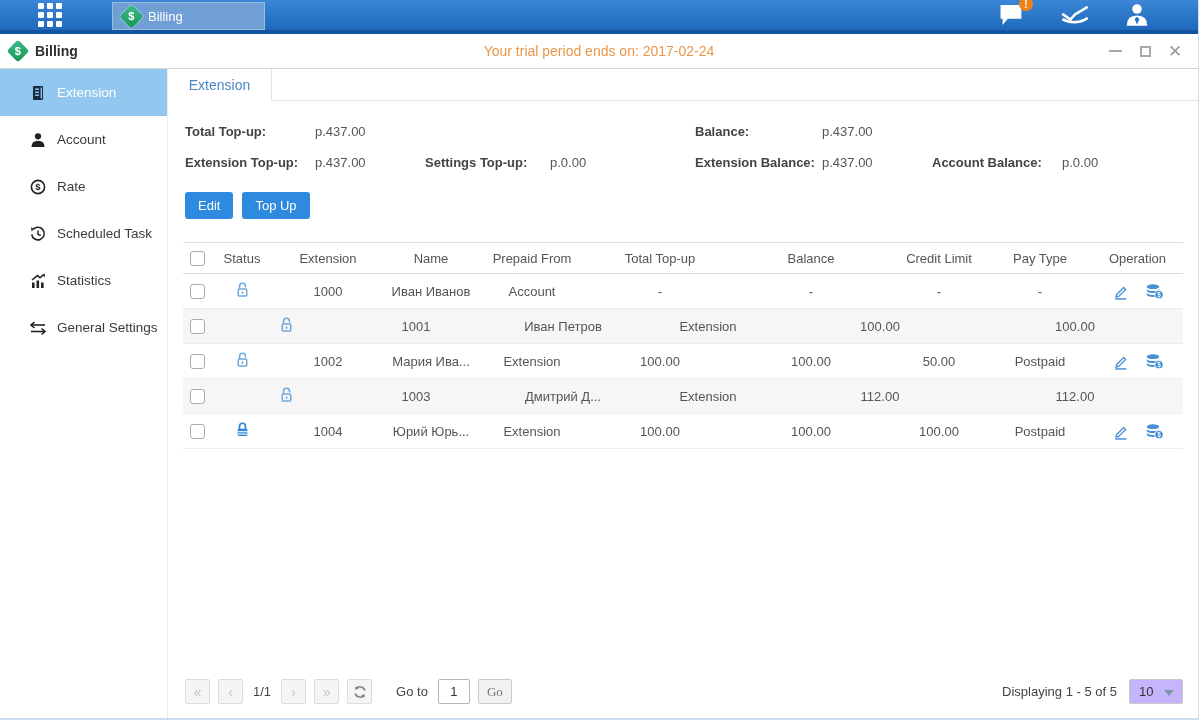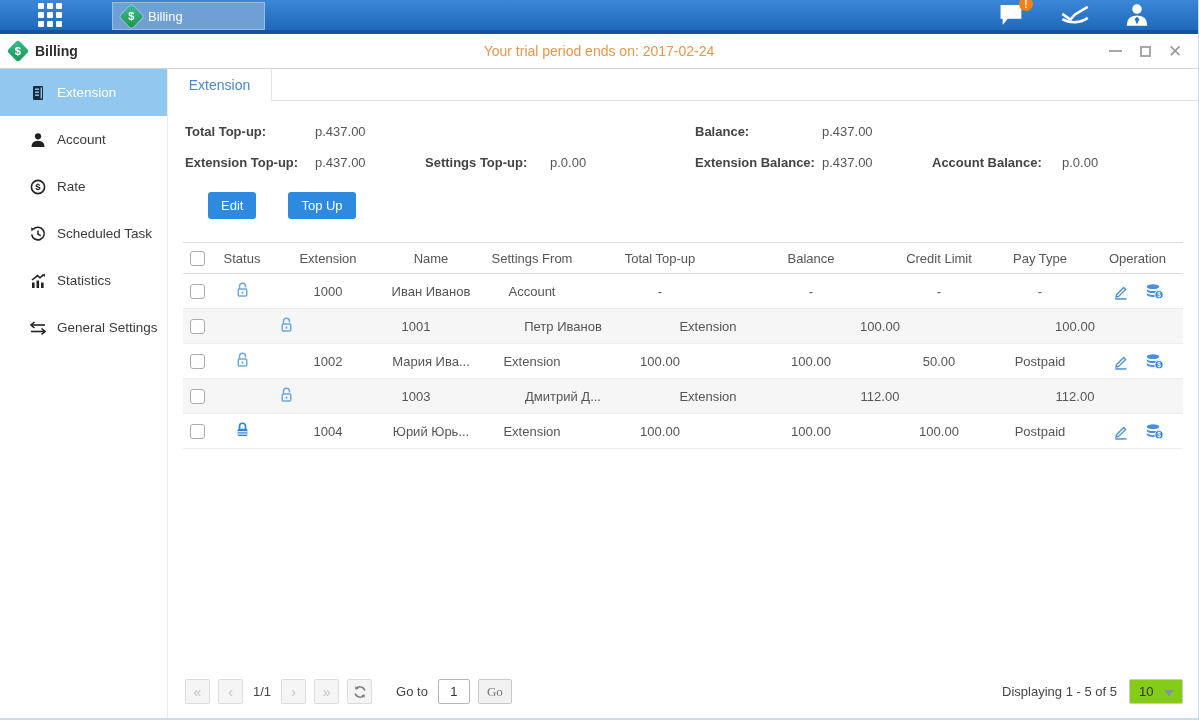--- a/index.html
+++ b/index.html
@@ -44,21 +44,21 @@
 
   .stats { padding:15px 0 4px 17px; flex:0 0 auto; }
   .stat-row { display:flex; height:31px; align-items:center; }
   .stat-row b { color:#444; }
   .sl1 { width:130px; } .sv1 { width:380px; color:#555; }
   .sl2 { width:125px; } .sv2 { width:145px; color:#555; }
   .sl3 { width:127px; } .sv3 { width:110px; color:#555; }
   .sl4 { width:130px; } .sv4 { color:#555; }
 
   .toolbar { margin:10px 0 0 17px; display:flex; gap:9px; flex:0 0 auto; }
-  .btn-blue { background:#2d8ade; color:#fff; border:none; border-radius:3px; height:27px; padding:0 13px; font-size:13px; font-family:inherit; cursor:pointer;margin-left:23px; }
+  .btn-blue { background:#2d8ade; color:#fff; border:none; border-radius:3px; height:27px; padding:0 13px; font-size:13px; font-family:inherit; cursor:pointer; }
 
   
   .table { margin:23px 15px 0 15px; flex:0 0 auto; }
   .thead, .trow { display:grid; grid-template-columns:28px 62px 110px 96px 106px 150px 152px 104px 98px 97px; align-items:center; }
   .thead { height:32px; border-top:1px solid #dcdcdc; border-bottom:1px solid #dcdcdc; color:#555; }
   .trow { height:35px; border-bottom:1px solid #ededed; color:#555; }
   .trow.alt { background:#f6f6f6;gap:44px; }
   .cell { text-align:center; overflow:hidden; white-space:nowrap; }
   .checkbox { display:inline-block; width:15px; height:15px; border:1px solid #ababab; border-radius:3px; background:#fff; vertical-align:middle; cursor:pointer; }
   .lock { display:inline-flex; }
@@ -66,21 +66,21 @@
   .op-icon { display:inline-flex; cursor:pointer; }
 
   
   .pager { margin-top:auto; flex:0 0 auto; display:flex; align-items:center; padding:0 15px 14px 17px; }
   .pg-btn { width:25px; height:25px; background:#f5f5f5; border:1px solid #dcdcdc; border-radius:2px; display:flex; align-items:center; justify-content:center; color:#c3c3c3; font-size:14px; cursor:pointer; margin-right:8px; }
   .pg-num { margin:0 10px 0 2px; color:#444; }
   .goto-label { margin:0 10px 0 16px; color:#444; }
   .goto-input { width:32px; height:25px; border:1px solid #b5b5b5; border-radius:2px; text-align:center; font-size:13px; font-family:inherit; color:#333; }
   .go-btn { width:34px; height:25px; margin-left:8px; background:#f2f2f2; border:1px solid #c9c9c9; border-radius:2px; font-size:13px; font-family:Liberation Serif, serif; color:#737373; cursor:pointer; }
   .pg-right { margin-left:auto; display:flex; align-items:center; gap:12px; color:#444; }
-  .size-select { width:54px; height:25px; border:1px solid #c9c9c9; border-radius:2px; background:#84cc16; display:flex; align-items:center; padding-left:9px; position:relative; cursor:pointer; color:#333; }
+  .size-select { width:54px; height:25px; border:1px solid #c9c9c9; border-radius:2px; background:#c4b5fd; display:flex; align-items:center; padding-left:9px; position:relative; cursor:pointer; color:#333; }
   .size-select .caret { position:absolute; right:8px; top:10px; width:0; height:0; border-left:5px solid transparent; border-right:5px solid transparent; border-top:6px solid #7d93a8; }
 </style>
 </head>
 <body>
 
 <div class="app">
 
   <div class="topbar">
     <div class="grid-icon">
       <i></i>
@@ -226,21 +226,21 @@
         <button class="btn-blue">Edit</button>
         <button class="btn-blue">Top Up</button>
       </div>
 
       <div class="table">
         <div class="thead">
           <div class="cell"><span class="checkbox"></span></div>
           <div class="cell">Status</div>
           <div class="cell">Extension</div>
           <div class="cell">Name</div>
-          <div class="cell">Settings From</div>
+          <div class="cell">Prepaid From</div>
           <div class="cell">Total Top-up</div>
           <div class="cell">Balance</div>
           <div class="cell">Credit Limit</div>
           <div class="cell">Pay Type</div>
           <div class="cell">Operation</div>
         </div>
         <div id="tbody">
   <div class="trow">
     <div class="cell"><span class="checkbox"></span></div>
     <div class="cell">
@@ -285,21 +285,21 @@
       <span class="lock open" style="display: inline-flex;">
         <svg width="17" height="17" viewBox="0 0 16 16" fill="none">
                     <path d="M5.2 7.6 V4.9 A2.8 2.8 0 0 1 10.8 4.9 V6" stroke="#6fa8dc" stroke-width="1.4"></path>
                     <rect x="4" y="7.6" width="8" height="6.6" rx="1" stroke="#6fa8dc" stroke-width="1.4"></rect>
                     <rect x="7.2" y="9.9" width="1.6" height="2.2" rx="0.6" fill="#6fa8dc"></rect>
                   </svg>
       </span>
       
     </div>
     <div class="cell">1001</div>
-    <div class="cell">Петр Иванов</div>
+    <div class="cell">Иван Петров</div>
     <div class="cell">Extension</div>
     <div class="cell">100.00</div>
     <div class="cell">100.00</div>
     <div class="cell">0.00</div>
     <div class="cell">Prepaid</div>
     <div class="cell c-op">
       <span class="op-icon">
         <svg width="17" height="17" viewBox="0 0 16 16" fill="none">
                     <path d="M4.4 10.8 L11 4.2 L12.8 6 L6.2 12.6 L3.8 13.2 Z" stroke="#4a90d9" stroke-width="1.3"></path>
                     <line x1="3" y1="15" x2="13.6" y2="15" stroke="#4a90d9" stroke-width="1.4"></line>

